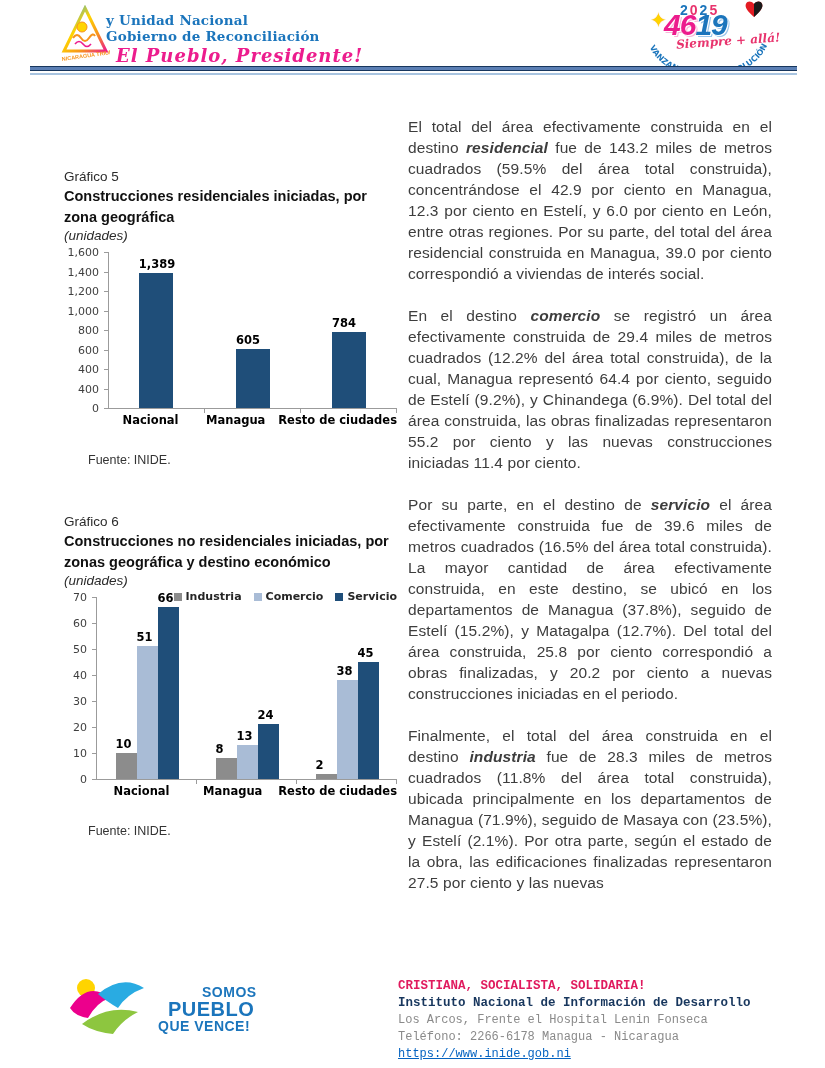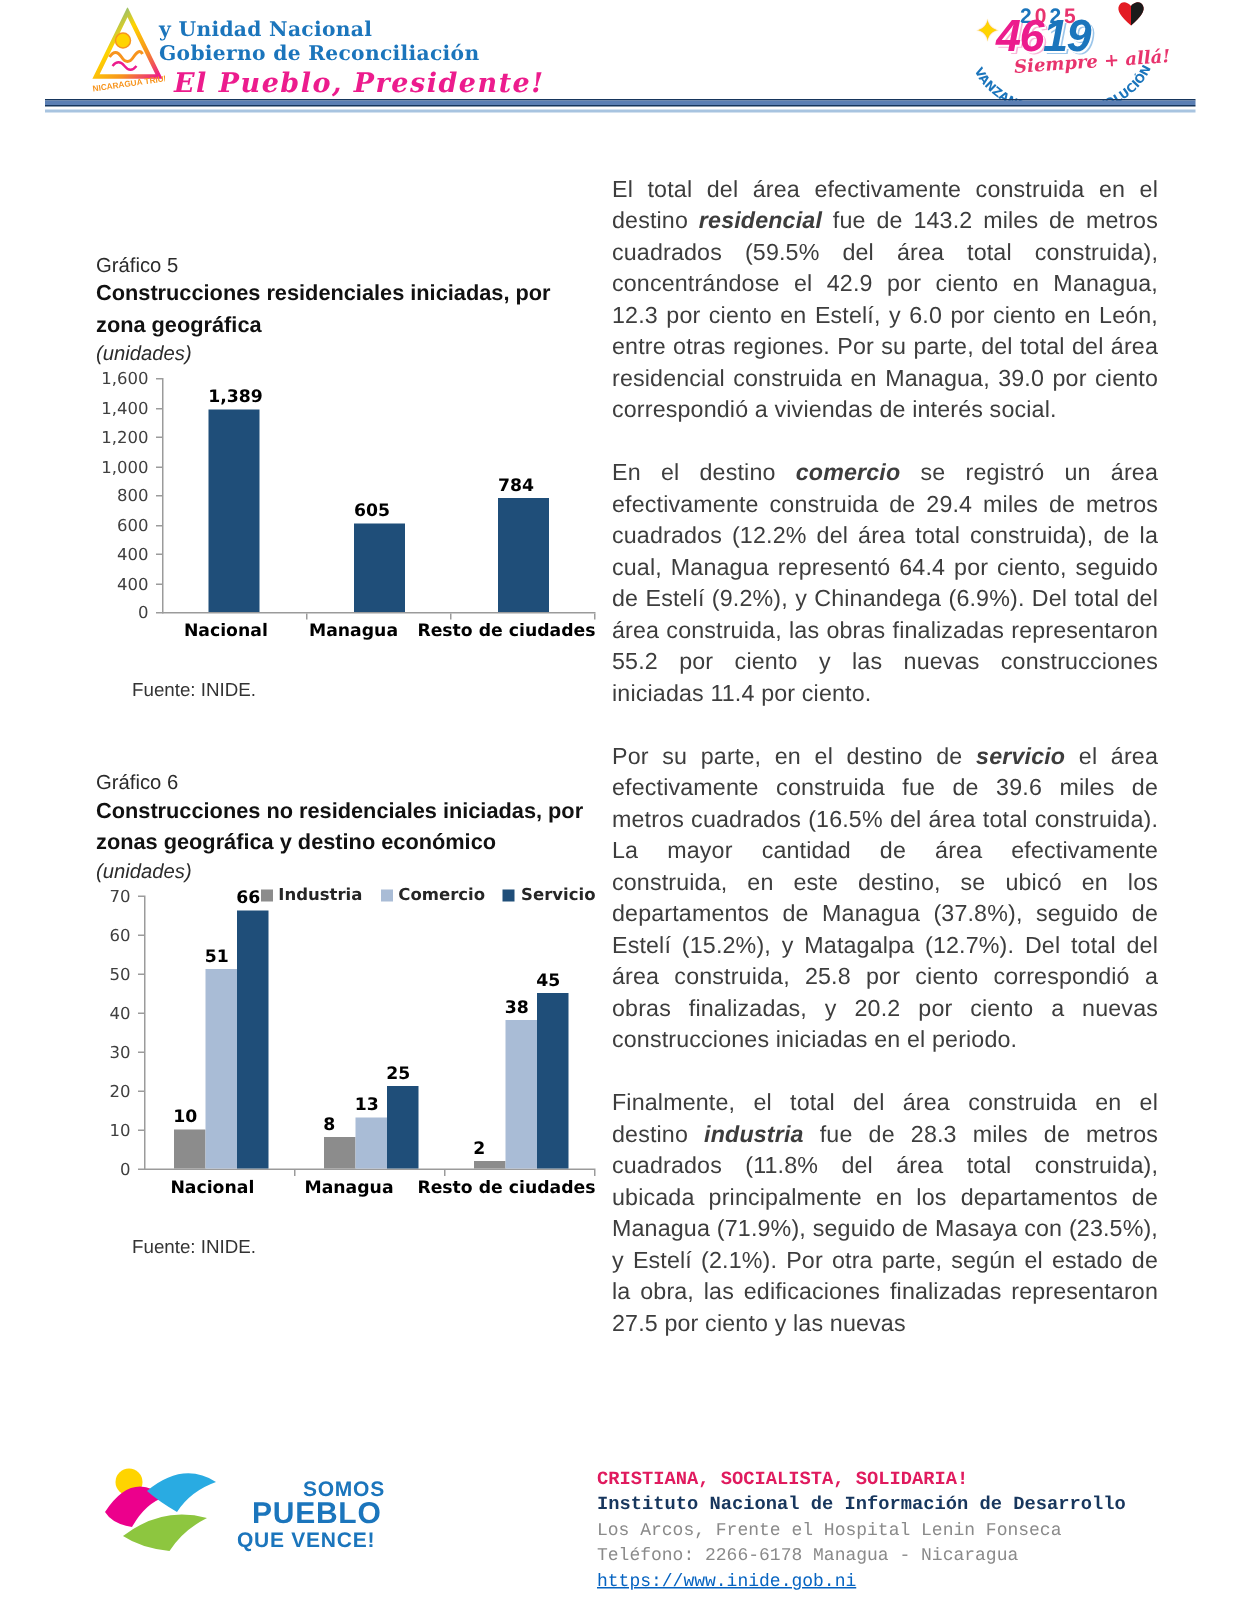--- a/index.html
+++ b/index.html
@@ -245,21 +245,21 @@
               <div class="bar-group">
                 <div class="bar-wrap">
                   <div class="bar-value">8</div>
                   <div class="bar" style="height: 21px; width: 21px; background: rgb(140, 140, 140);"></div>
                 </div>
                 <div class="bar-wrap">
                   <div class="bar-value">13</div>
                   <div class="bar" style="height: 34px; width: 21px; background: rgb(169, 188, 214);"></div>
                 </div>
                 <div class="bar-wrap">
-                  <div class="bar-value">25</div>
+                  <div class="bar-value">24</div>
                   <div class="bar" style="height: 55px; width: 21px; background: rgb(31, 78, 121);"></div>
                 </div>
               </div>
               <div class="bar-group">
                 <div class="bar-wrap">
                   <div class="bar-value">2</div>
                   <div class="bar" style="height: 5px; width: 21px; background: rgb(140, 140, 140);"></div>
                 </div>
                 <div class="bar-wrap">
                   <div class="bar-value">38</div>

